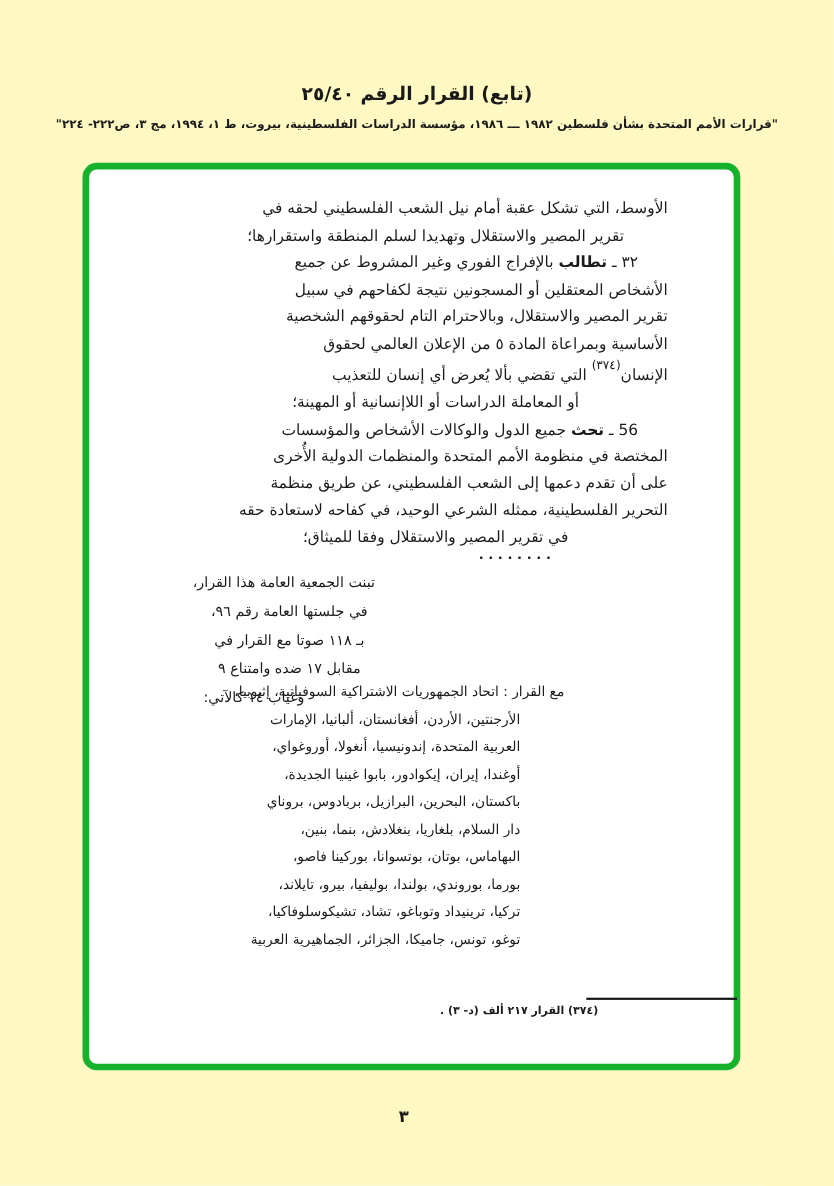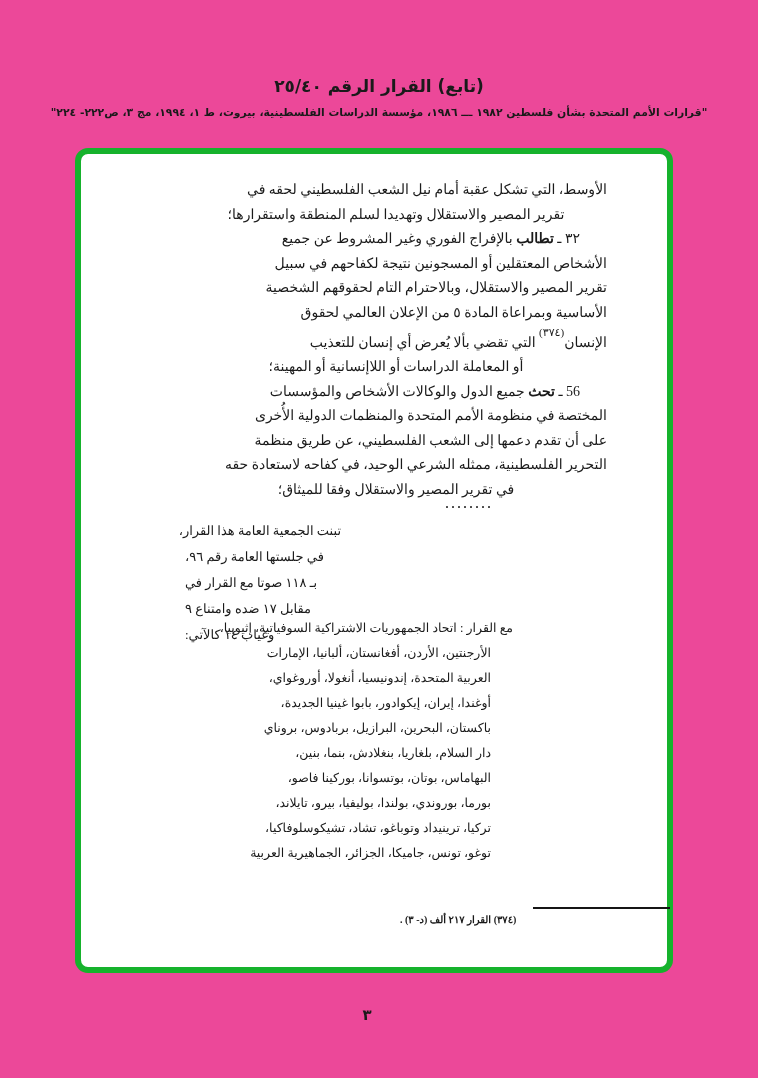--- a/index.html
+++ b/index.html
@@ -1,68 +1,67 @@
 <!DOCTYPE html>
 <html lang="ar"><head>
 <meta charset="utf-8">
 <style>
   html,body { margin:0; padding:0; }
   body {
     width:758px; height:1078px; background:#ffffff;
     font-family:"DejaVu Sans", sans-serif; color:#1a1a1a;
   }
-  .page { position:relative; width:758px; height:1078px; direction:rtl; overflow:hidden; background:#ec4899; }
+  .page { position:relative; width:758px; height:1078px; direction:rtl; overflow:hidden; background:#fef9c3; }
 
   .doc-title {
     position:absolute; top:76px; left:0; width:758px;
     text-align:center; font-weight:bold; font-size:17px; letter-spacing:0.2px;
   }
   .doc-source {
     position:absolute; top:106px; left:0; width:758px;
     text-align:center; font-weight:bold; font-size:10.8px;
   }
 
   .green-box {
     position:absolute; left:75px; top:148px;
     width:586px; height:813px;
     border:6px solid #16b22c; border-radius:13px;
     background:#ffffff;
-    font-family:Liberation Serif, serif;
   }
 
   .text-col {
     position:absolute; left:104px; top:24px; width:422px;
     font-size:14px; line-height:24.5px;
   }
   .ln { white-space:pre; text-align:right; }
   .ln.last { text-align:center; }
   .ln.indent { text-indent:27px; }
   .ln b { font-weight:bold; }
   .fn-ref { font-size:11px; position:relative; top:-5px; font-weight:normal; }
 
   .dots {
     position:absolute; left:347px; top:343px; width:80px;
     text-align:center; font-size:12px; font-weight:bold; white-space:pre;
   }
 
   .vote-summary {
     position:absolute; left:104px; top:364px; width:156px;
-    font-size:13px; line-height:26px; white-space:pre; text-align:left;
+    font-size:13px; line-height:26px; white-space:pre; text-align:center;
   }
   .vote-summary-last {
     position:absolute; left:104px; top:468px; width:156px;
     font-size:13px; line-height:26px; white-space:pre; text-align:left;
   }
 
   .vote-list {
     position:absolute; left:104px; top:462px; width:328px;
     font-size:12.5px; line-height:25px;
   }
   .vl-first { white-space:pre; text-align:right; }
-  .vl-rest  { margin-right:22px; white-space:pre; text-align:right; }
+  .vl-rest  { margin-right:40px; white-space:pre; text-align:right; }
 
   .fn-rule { position:absolute; left:452px; top:753px; width:137px; height:2px; background:#151515; }
   .fn-text {
     position:absolute; left:319px; top:760px; width:257px;
     text-align:left; font-size:10px; font-weight:bold; white-space:pre;
   }
 
   .page-num {
     position:absolute; left:0; top:1006px; width:734px;
     text-align:center; font-weight:bold; font-size:15px;

